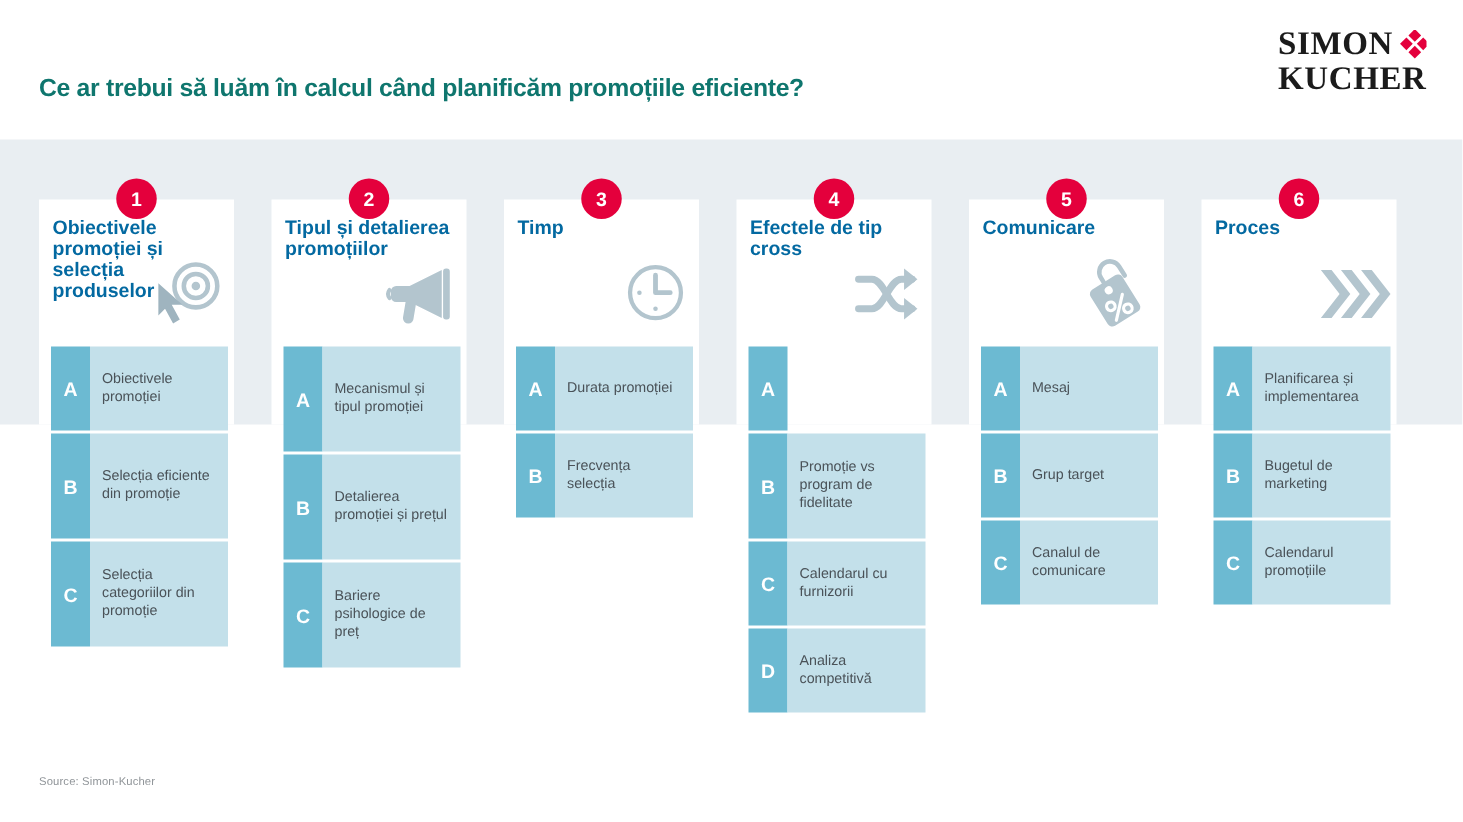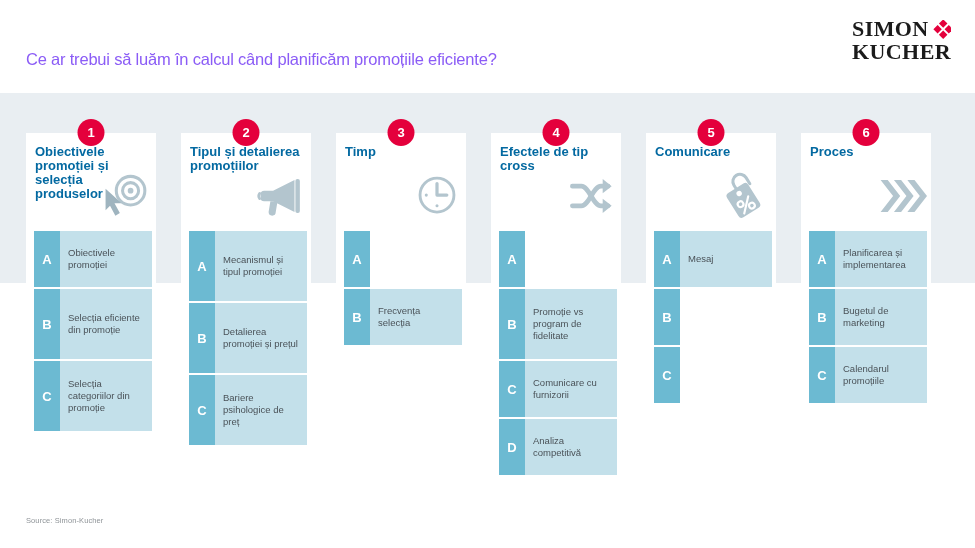--- a/index.html
+++ b/index.html
@@ -8,21 +8,21 @@
     background: #ffffff;
     font-family: "Liberation Sans", sans-serif;
     overflow: hidden;
   }
   #page { position: relative; width: 975px; height: 548px; background: #fff; }
 
   
   #header { position: absolute; left: 0; top: 0; width: 975px; height: 93px; background: #fff; }
   #page-title {
     position: absolute; left: 26px; top: 50px;
-    font-size: 16.5px; font-weight: normal; color: #8b5cf6;
+    font-size: 16.5px; font-weight: bold; color: #0f766e;
     letter-spacing: -0.2px; white-space: nowrap;
   }
   #logo { position: absolute; right: 24px; top: 18px; text-align: left; }
   .logo-row { position: relative; font-family: "Liberation Serif", serif; font-weight: bold;
               font-size: 22px; letter-spacing: 0.4px; color: #1b1b1b; line-height: 1.03; }
   .logo-row span { display: inline-block; }
   #logo-diamonds { position: absolute; right: 0px; top: 2px; width: 20px; height: 20px; }
 
   
   #grey-band { position: absolute; left: 0; top: 93px; width: 975px; height: 190px; background: #e9eef2; }
@@ -167,20 +167,21 @@
     <svg viewBox="0 0 60 56" fill="none">
       <circle cx="30" cy="27" r="19" stroke="#b3c5ce" stroke-width="3.2"></circle>
       <path d="M30 14 v13 h11" stroke="#b3c5ce" stroke-width="3.6" stroke-linecap="round" stroke-linejoin="round"></path>
       <circle cx="18" cy="27" r="1.7" fill="#b3c5ce"></circle>
       <circle cx="30" cy="39" r="1.7" fill="#b3c5ce"></circle>
     </svg>
         </div>
         <div class="subitems">
           <div class="subitem h2">
             <div class="sub-letter">A</div>
+            <div class="sub-text">Durata promoției</div>
           </div>
           <div class="subitem h2">
             <div class="sub-letter">B</div>
             <div class="sub-text">Frecvența selecția</div>
           </div>
         </div>
       </div>
       <div class="column" style="left: 491px;">
         <div class="col-card"></div>
         <div class="num-badge">4</div>
@@ -196,21 +197,21 @@
         <div class="subitems">
           <div class="subitem h2">
             <div class="sub-letter">A</div>
           </div>
           <div class="subitem h3">
             <div class="sub-letter">B</div>
             <div class="sub-text">Promoție vs program de fidelitate</div>
           </div>
           <div class="subitem h2">
             <div class="sub-letter">C</div>
-            <div class="sub-text">Comunicare cu furnizorii</div>
+            <div class="sub-text">Calendarul cu furnizorii</div>
           </div>
           <div class="subitem h2">
             <div class="sub-letter">D</div>
             <div class="sub-text">Analiza competitivă</div>
           </div>
         </div>
       </div>
       <div class="column" style="left: 646px;">
         <div class="col-card"></div>
         <div class="num-badge">5</div>
@@ -229,23 +230,25 @@
       </g>
     </svg>
         </div>
         <div class="subitems">
           <div class="subitem h2">
             <div class="sub-letter">A</div>
             <div class="sub-text">Mesaj</div>
           </div>
           <div class="subitem h2">
             <div class="sub-letter">B</div>
-          </div>
-          <div class="subitem h2">
-            <div class="sub-letter">C</div>
+            <div class="sub-text">Grup target</div>
+          </div>
+          <div class="subitem h2">
+            <div class="sub-letter">C</div>
+            <div class="sub-text">Canalul de comunicare</div>
           </div>
         </div>
       </div>
       <div class="column" style="left: 801px;">
         <div class="col-card"></div>
         <div class="num-badge">6</div>
         <div class="col-title">Proces</div>
         <div class="col-icon">
     <svg viewBox="0 0 60 56" fill="none">
       <g fill="#b3c5ce">

